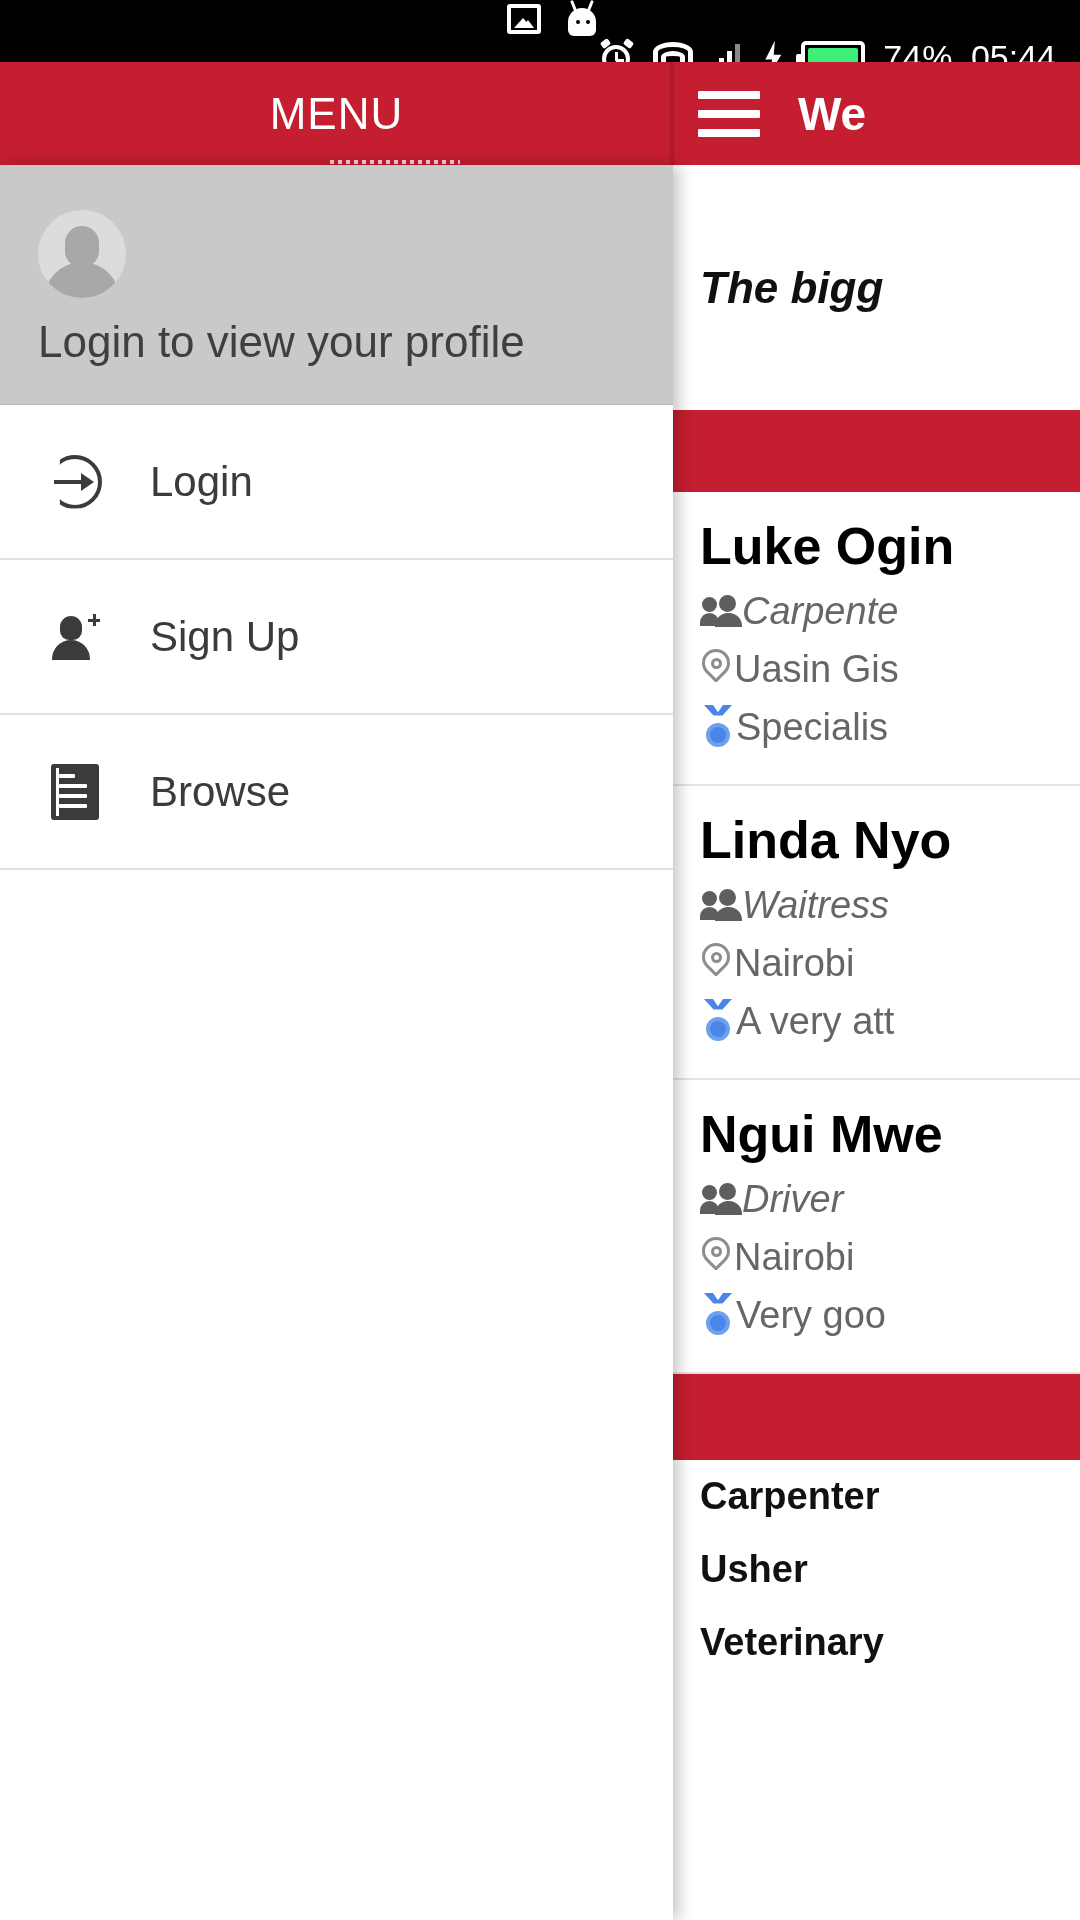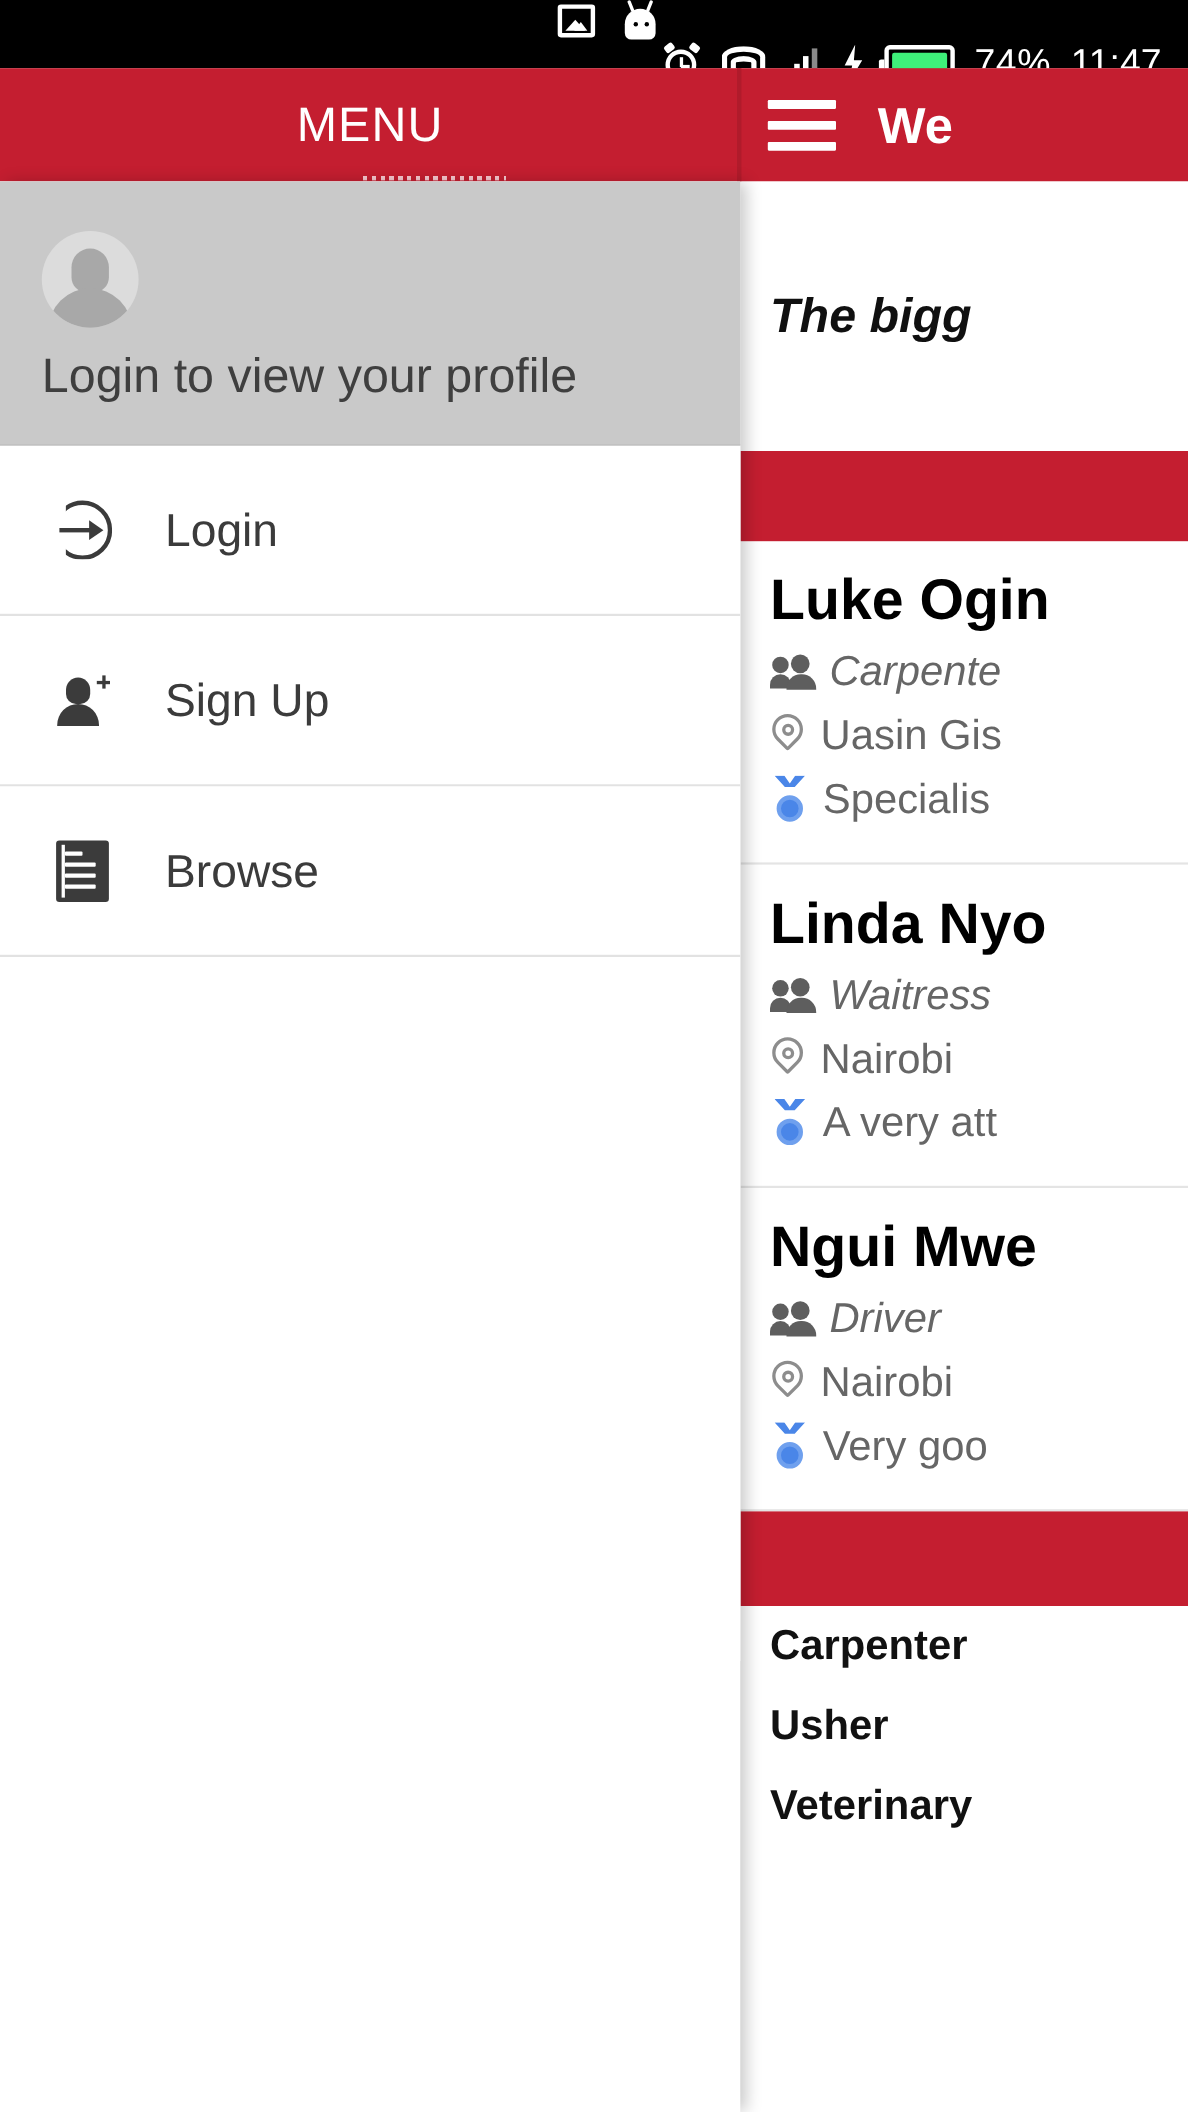--- a/index.html
+++ b/index.html
@@ -198,21 +198,21 @@
   }
   .red-band{width:100%;height:82px;background:#C41E30;}
   .card{
     border-bottom:2px solid #e4e4e4;
     padding:24px 0 28px 27px;box-sizing:border-box;
   }
   .card-name{
     font-size:52px;font-weight:700;color:#000000;white-space:nowrap;margin-bottom:6px;
   }
   .card-row{
-    display:flex;align-items:center;gap:12px;height:58px;white-space:nowrap;
+    display:flex;align-items:center;gap:0;height:58px;white-space:nowrap;
   }
   .card-row .txt{font-size:38px;color:#666666;}
   .card-row .txt.occ{font-style:italic;}
 
   .ic-people{width:42px;height:32px;position:relative;flex:none;}
   .ic-people .p1h{position:absolute;left:2px;top:2px;width:15px;height:15px;background:#5e5e5e;border-radius:50%;}
   .ic-people .p1b{position:absolute;left:0;top:18px;width:19px;height:13px;background:#5e5e5e;border-radius:10px 10px 0 0;}
   .ic-people .p2h{position:absolute;left:19px;top:0px;width:17px;height:17px;background:#5e5e5e;border-radius:50%;}
   .ic-people .p2b{position:absolute;left:15px;top:18px;width:27px;height:14px;background:#5e5e5e;border-radius:13px 13px 0 0;}
 
@@ -276,21 +276,21 @@
         <i></i>
           <i></i>
           <i></i>
           <i></i>
       </div>
       <div class="ico-bolt"></div>
       <div class="ico-batt">
           <div class="fill"></div>
         </div>
       <span class="sb-text">74%</span>
-      <span class="sb-time">11:47</span>
+      <span class="sb-time">05:44</span>
     </div>
   </div>
 
   <div class="appbar">
     <div class="drawer-part">
       <span class="drawer-title">MENU</span>
     </div>
     <div class="main-part">
       <div class="hamburger">
           <i></i>

